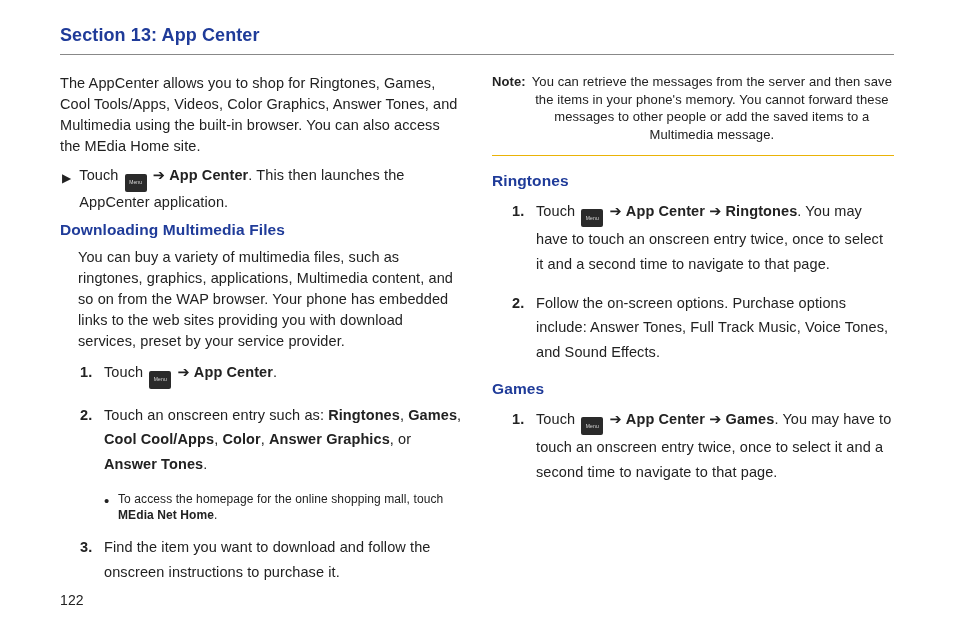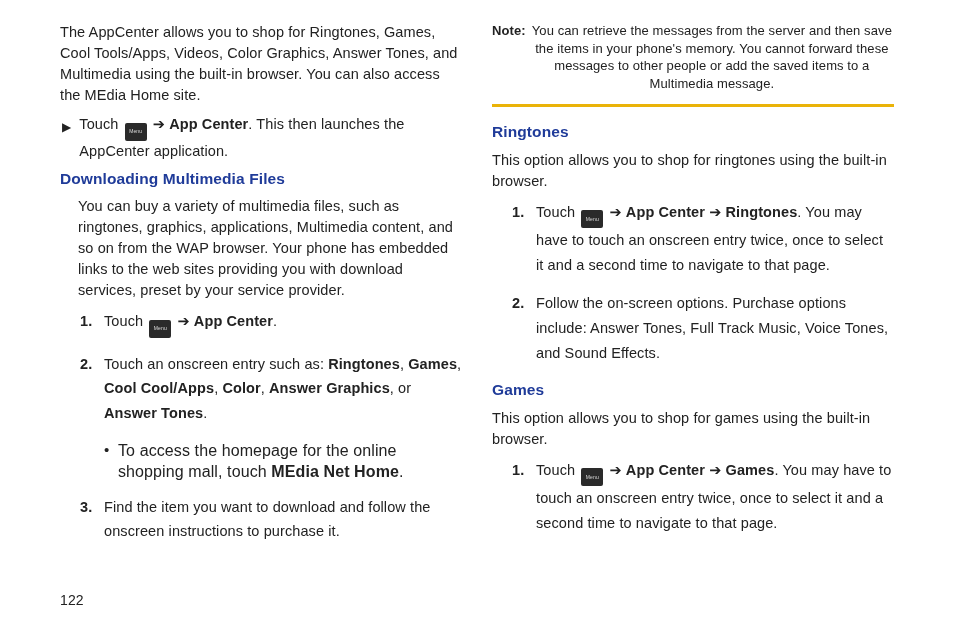--- a/index.html
+++ b/index.html
@@ -71,36 +71,36 @@
   }
   .h-blue-bold {
     color: #1f3b99;
     font-weight: 700;
     font-size: 15.5px;
     margin: 6px 0 6px 0;
   }
   .sub-bullet {
     padding-left: 58px;
     position: relative;
-    font-size: 16px;
+    font-size: 12px;
     line-height: 1.35;
     margin-bottom: 12px;
   }
   .sub-bullet::before {
     content: "•";
     position: absolute;
     left: 44px;
     top: 0;
     font-size: 15px;
   }
   .note-row {
     font-size: 13px;
     line-height: 1.35;
     padding-bottom: 12px;
-    border-bottom: 3px solid #eab308;
+    border-bottom: 1px solid #eab308;
     margin-bottom: 14px;
     display: flex;
   }
   .note-label {
     font-weight: 700;
     flex: 0 0 auto;
     margin-right: 4px;
   }
   .note-body { flex: 1; text-align: center; }
   .menu-icon {
@@ -128,20 +128,21 @@
     font-size: 14px;
     color: #222;
     text-align: center;
   }
   .arrow-sym { font-family: Arial, sans-serif; }
 </style>
 </head>
 <body>
 
 <div class="page">
+  <h2 class="section-title">Section 13: App Center</h2>
 
   <div class="columns">
 
     <div class="col">
       <p class="p">The AppCenter allows you to shop for Ringtones, Games, Cool Tools/Apps, Videos, Color Graphics, Answer Tones, and Multimedia using the built-in browser. You can also access the MEdia Home site.</p>
 
       <div class="arrow-row">
         <span class="arrow-glyph">▶</span>
         <div>
           <span>Touch </span>
@@ -180,38 +181,36 @@
       </ol>
     </div>
 
     <div class="col">
       <div class="note-row">
         <span class="note-label">Note:</span>
         <span class="note-body">You can retrieve the messages from the server and then save the items in your phone's memory. You cannot forward these messages to other people or add the saved items to a Multimedia message.</span>
       </div>
 
       <div class="h-blue-bold">Ringtones</div>
-      <p class="p">This option allows you to shop for ringtones using the built-in browser.</p>
 
       <ol>
         <li>
           <span>Touch </span>
           <span class="menu-icon">
               <span class="m-inner">Menu</span>
             </span>
           <span class="arrow-sym">➔</span>
           <b>App Center</b>
           <span class="arrow-sym">➔</span>
           <b>Ringtones</b><span>. You may have to touch an onscreen entry twice, once to select it and a second time to navigate to that page.</span>
         </li>
         <li>Follow the on-screen options. Purchase options include: Answer Tones, Full Track Music, Voice Tones, and Sound Effects.</li>
       </ol>
 
       <div class="h-blue-bold">Games</div>
-      <p class="p">This option allows you to shop for games using the built-in browser.</p>
 
       <ol>
         <li>
           <span>Touch </span>
           <span class="menu-icon">
               <span class="m-inner">Menu</span>
             </span>
           <span class="arrow-sym">➔</span>
           <b>App Center</b>
           <span class="arrow-sym">➔</span>

